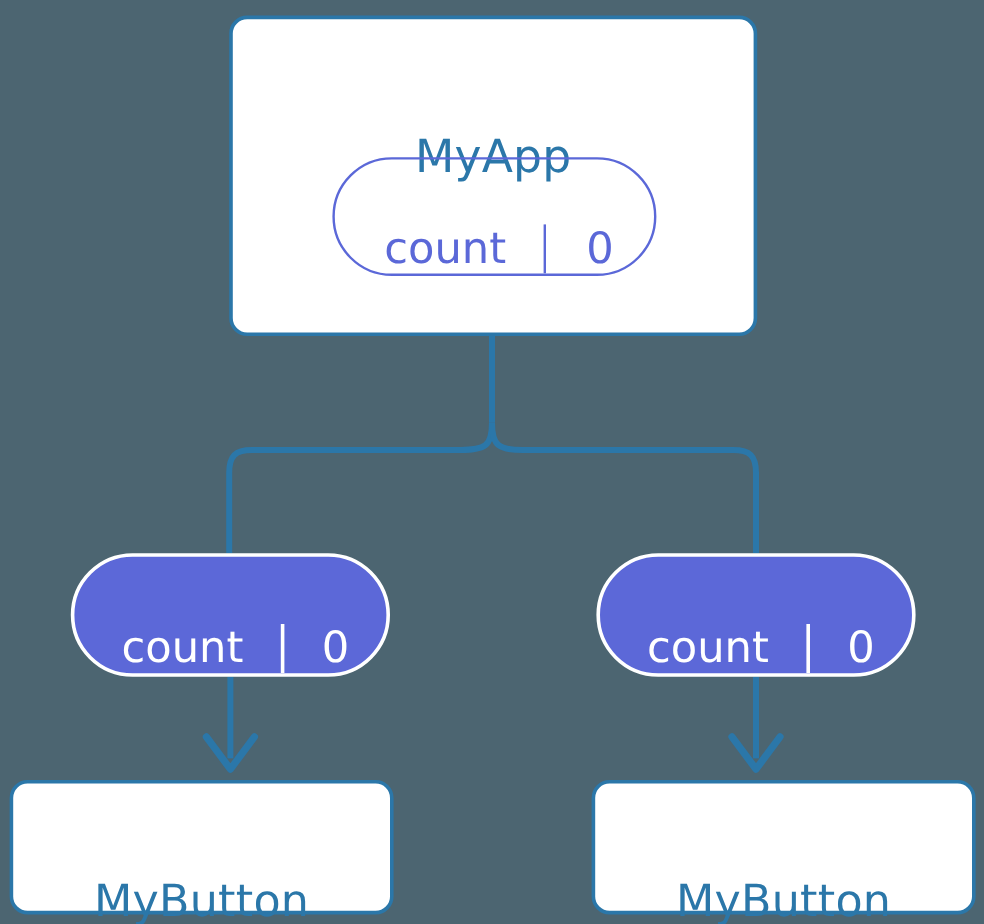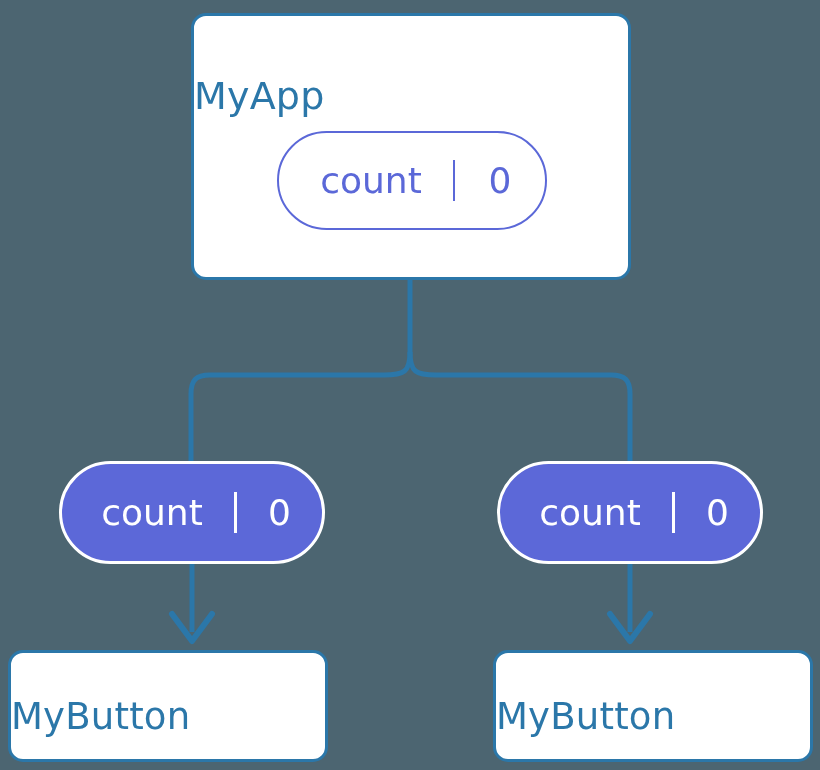--- a/index.html
+++ b/index.html
@@ -51,39 +51,40 @@
     left: 493px;
     top: 650px;
     width: 320px;
     height: 112px;
   }
 
   .component-title {
     position: absolute;
     left: 0;
     right: 0;
-    text-align: left;
+    text-align: center;
     color: #2b77a9;
     font-size: 38px;
     font-weight: 400;
     letter-spacing: 0.2px;
+    margin-top: 34px;
   }
   #myapp-title {
     top: 58px;
   }
   .mybutton-title {
     top: 42px;
     font-size: 37px;
   }
 
   
   .state-pill {
     position: absolute;
     display: flex;
-    align-items: center;
+    align-items: flex-end;
     box-sizing: border-box;
     border-radius: 999px;
     overflow: hidden;
   }
   .pill-key, .pill-value {
     display: flex;
     align-items: center;
     justify-content: center;
     font-size: 36px;
     font-weight: 400;

